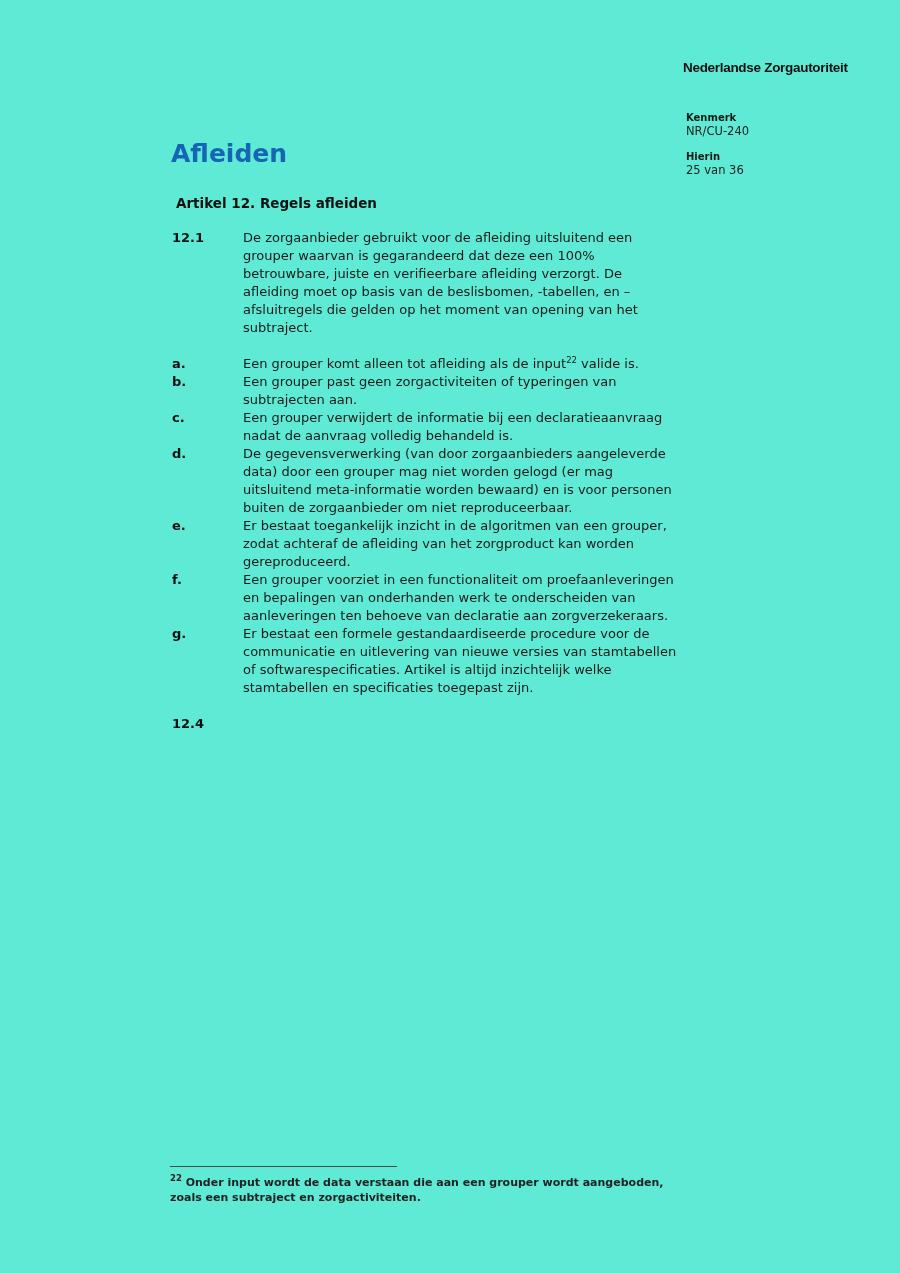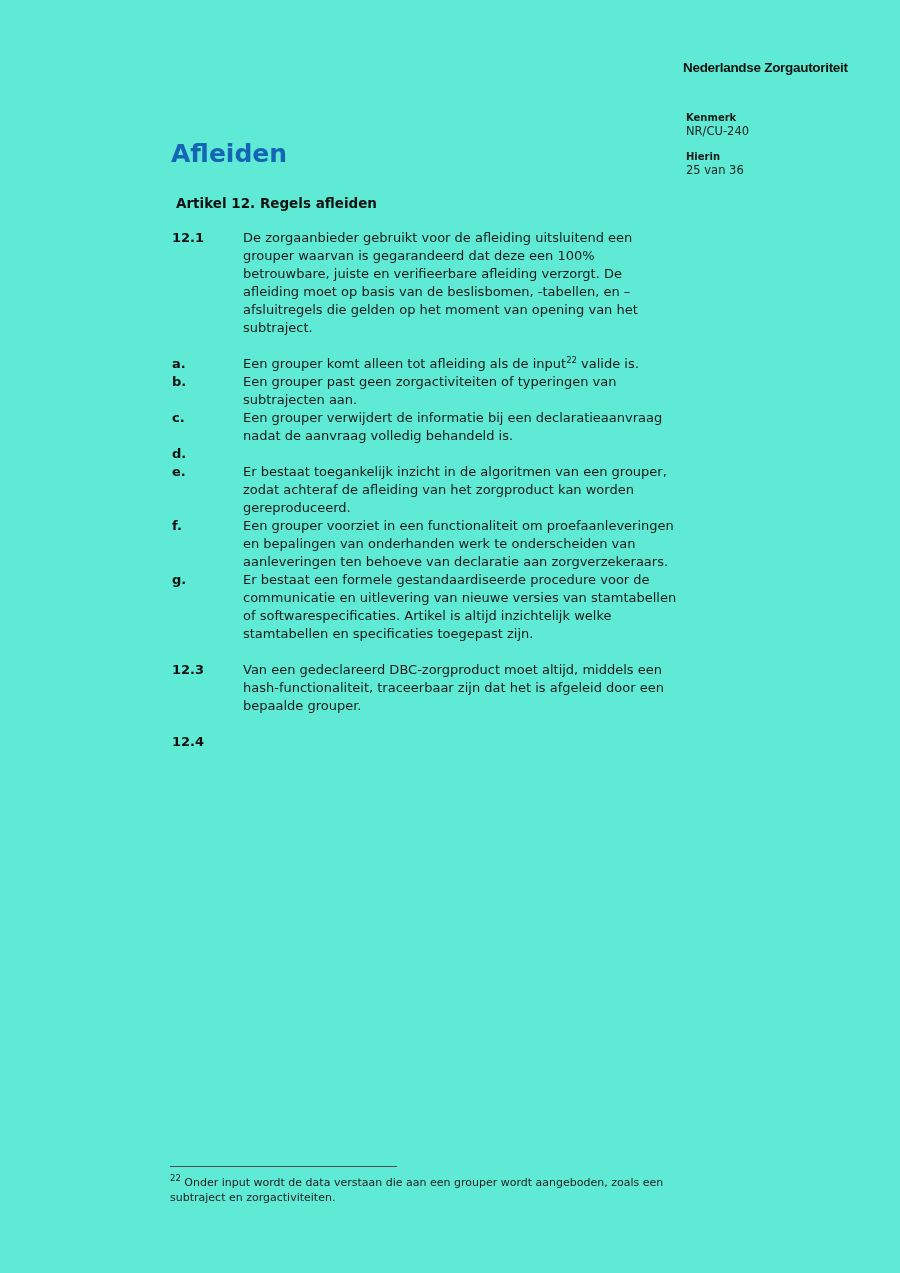--- a/index.html
+++ b/index.html
@@ -102,20 +102,21 @@
     line-height: 0;
     vertical-align: super;
   }
 
   
   .footnote-area {
     position: absolute;
     left: 170px;
     top: 1166px;
     width: 500px;
+    font-weight: bold;
   }
   .fn-rule {
     width: 227px;
     height: 0;
     border-top: 1px solid #4a4a4a;
     margin-bottom: 8px;
   }
   .fn-text {
     font-size: 11px;
     line-height: 15px;
@@ -162,41 +163,38 @@
       <span class="txt">Een grouper past geen zorgactiviteiten of typeringen van subtrajecten aan.</span>
     </div>
 
     <div class="row">
       <span class="num">c.</span>
       <span class="txt">Een grouper verwijdert de informatie bij een declaratieaanvraag nadat de aanvraag volledig behandeld is.</span>
     </div>
 
     <div class="row">
       <span class="num">d.</span>
+      <span class="txt">De gegevensverwerking (van door zorgaanbieders aangeleverde data) door een grouper mag niet worden gelogd (er mag uitsluitend meta-informatie worden bewaard) en is voor personen buiten de zorgaanbieder om niet reproduceerbaar.</span>
     </div>
 
     <div class="row">
       <span class="num">e.</span>
       <span class="txt">Er bestaat toegankelijk inzicht in de algoritmen van een grouper, zodat achteraf de afleiding van het zorgproduct kan worden gereproduceerd.</span>
     </div>
 
     <div class="row">
       <span class="num">f.</span>
       <span class="txt">Een grouper voorziet in een functionaliteit om proefaanleveringen en bepalingen van onderhanden werk te onderscheiden van aanleveringen ten behoeve van declaratie aan zorgverzekeraars.</span>
     </div>
 
     <div class="row">
       <span class="num">g.</span>
       <span class="txt">Er bestaat een formele gestandaardiseerde procedure voor de communicatie en uitlevering van nieuwe versies van stamtabellen of softwarespecificaties. Artikel is altijd inzichtelijk welke stamtabellen en specificaties toegepast zijn.</span>
     </div>
 
-    <div class="row spaced">
-      <span class="num">12.3</span>
-      <span class="txt">Van een gedeclareerd DBC-zorgproduct moet altijd, middels een hash-functionaliteit, traceerbaar zijn dat het is afgeleid door een bepaalde grouper.</span>
-    </div>
 
     <div class="row spaced">
       <span class="num">12.4</span>
     </div>
 
   </div>
 
   <div class="footnote-area">
     <div class="fn-rule"></div>
     <div class="fn-text"><sup class="fn-ref">22</sup><span> Onder input wordt de data verstaan die aan een grouper wordt aangeboden, zoals een subtraject en zorgactiviteiten.</span></div>

